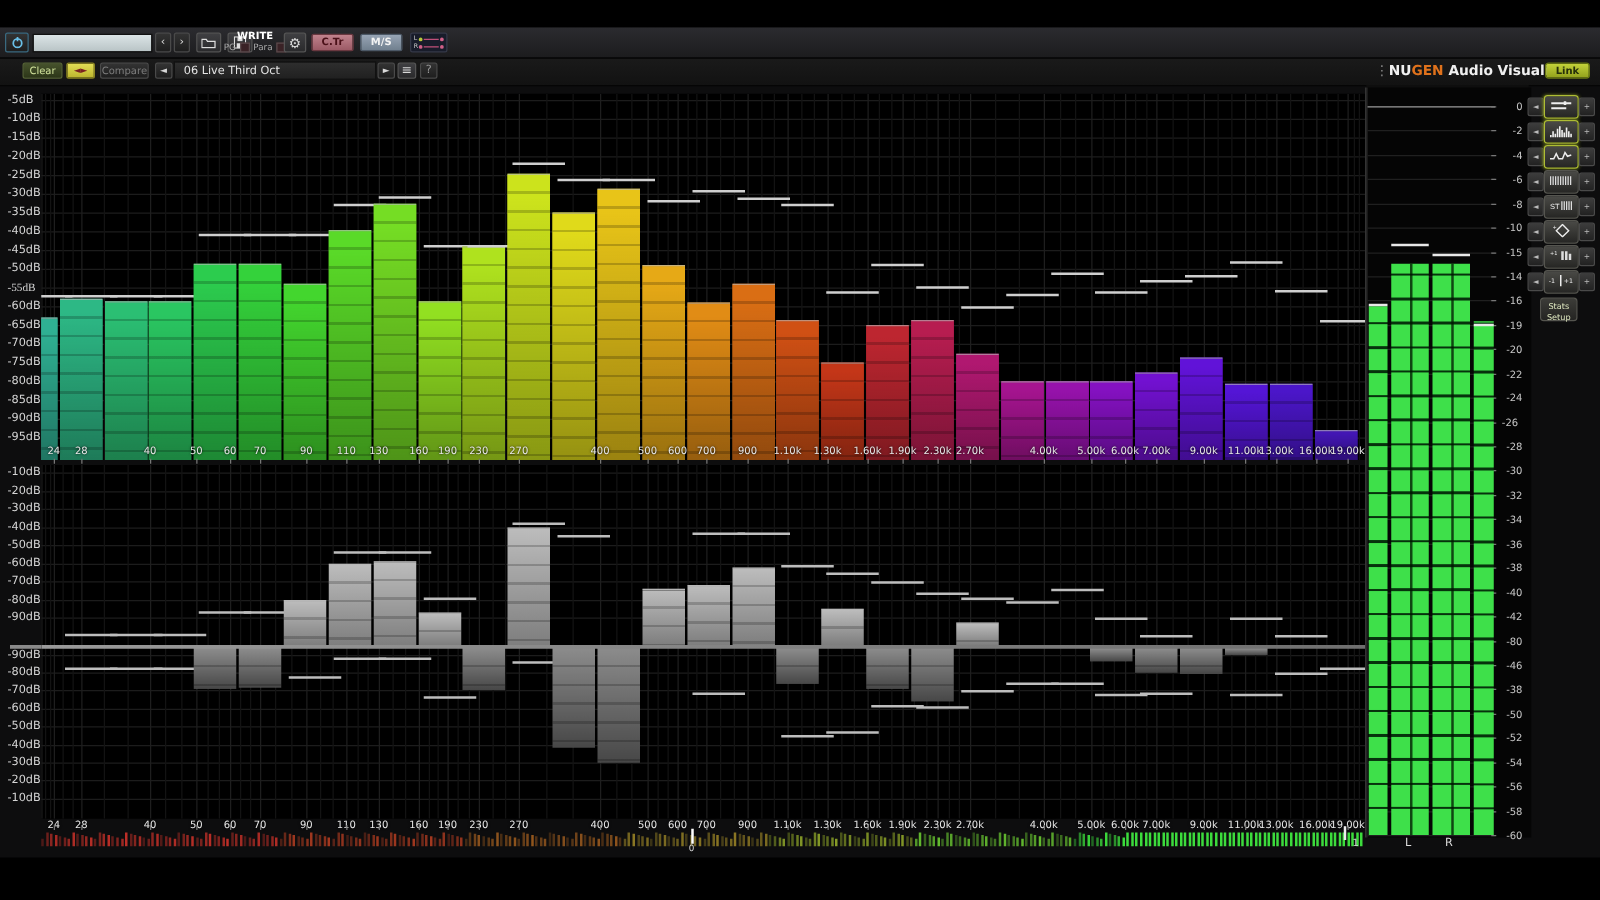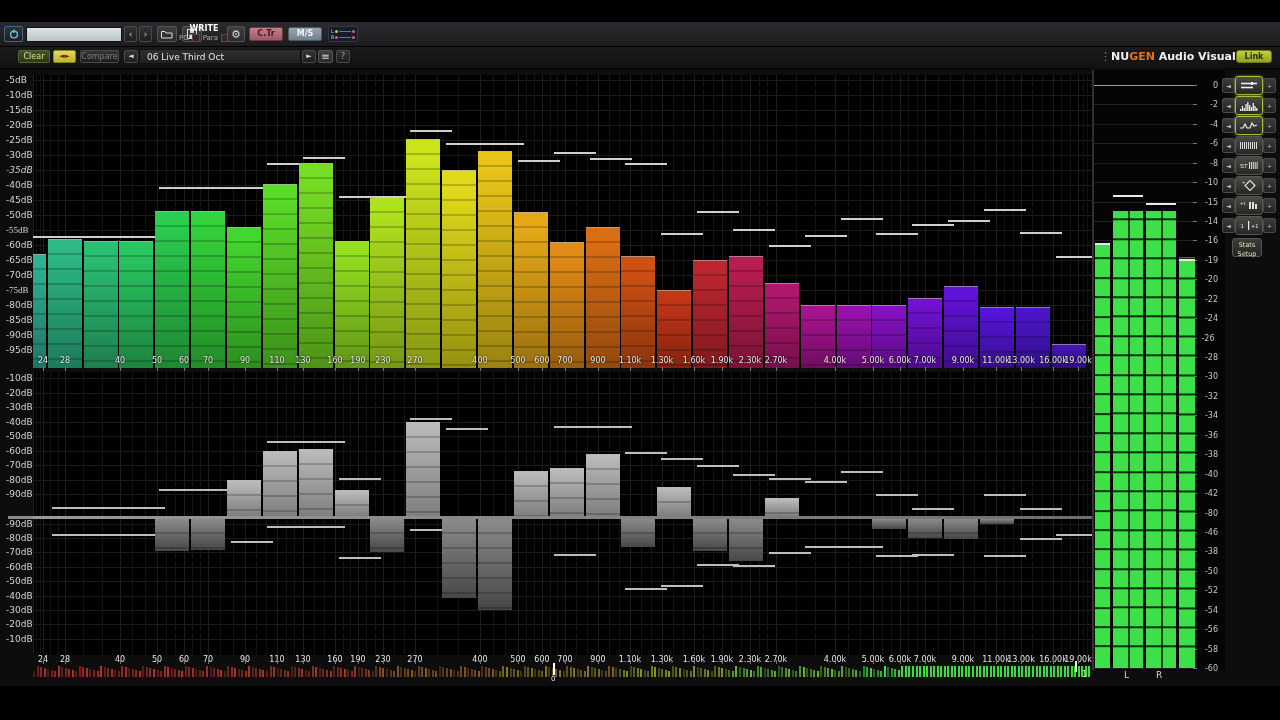--- a/index.html
+++ b/index.html
@@ -605,29 +605,29 @@
       <div class="peak-dash" style="left: 1022.74px; top: 162.3px; width: 42px; background: rgb(189, 189, 189);"></div>
       <div style="position: absolute; left: 0px; top: 144px; width: 100%; height: 3px; background: linear-gradient(90deg, rgb(154, 154, 154), rgb(111, 111, 111));"></div>
     </div>
   <div id="axis-layer" class="abs" style="left:0;top:0;width:1280px;height:720px;pointer-events:none;">
       <div class="db-label" style="left: 6px; top: 75px;">-5dB</div>
       <div class="db-label" style="left: 6px; top: 90px;">-10dB</div>
       <div class="db-label" style="left: 6px; top: 105px;">-15dB</div>
       <div class="db-label" style="left: 6px; top: 120px;">-20dB</div>
       <div class="db-label" style="left: 6px; top: 135px;">-25dB</div>
       <div class="db-label" style="left: 6px; top: 150px;">-30dB</div>
-      <div class="db-label" style="left: 6px; top: 165px; font-style: italic;">-35dB</div>
+      <div class="db-label" style="left: 6px; top: 165px;">-35dB</div>
       <div class="db-label" style="left: 6px; top: 180px;">-40dB</div>
       <div class="db-label" style="left: 6px; top: 195px;">-45dB</div>
       <div class="db-label" style="left: 6px; top: 210px;">-50dB</div>
       <div class="db-label" style="left: 6px; top: 225px; font-family: Liberation Serif, serif;">-55dB</div>
       <div class="db-label" style="left: 6px; top: 240px;">-60dB</div>
       <div class="db-label" style="left: 6px; top: 255px;">-65dB</div>
       <div class="db-label" style="left: 6px; top: 270px;">-70dB</div>
-      <div class="db-label" style="left: 6px; top: 285px; font-family: Liberation Serif, serif;">-75dB</div>
+      <div class="db-label" style="left: 6px; top: 285px;">-75dB</div>
       <div class="db-label" style="left: 6px; top: 300px;">-80dB</div>
       <div class="db-label" style="left: 6px; top: 315px;">-85dB</div>
       <div class="db-label" style="left: 6px; top: 330px;">-90dB</div>
       <div class="db-label" style="left: 6px; top: 345px;">-95dB</div>
       <div class="db-label" style="left: 6px; top: 373.3px;">-10dB</div>
       <div class="db-label" style="left: 6px; top: 387.8px;">-20dB</div>
       <div class="db-label" style="left: 6px; top: 402.3px;">-30dB</div>
       <div class="db-label" style="left: 6px; top: 416.8px;">-40dB</div>
       <div class="db-label" style="left: 6px; top: 431.3px;">-50dB</div>
       <div class="db-label" style="left: 6px; top: 445.8px;">-60dB</div>

